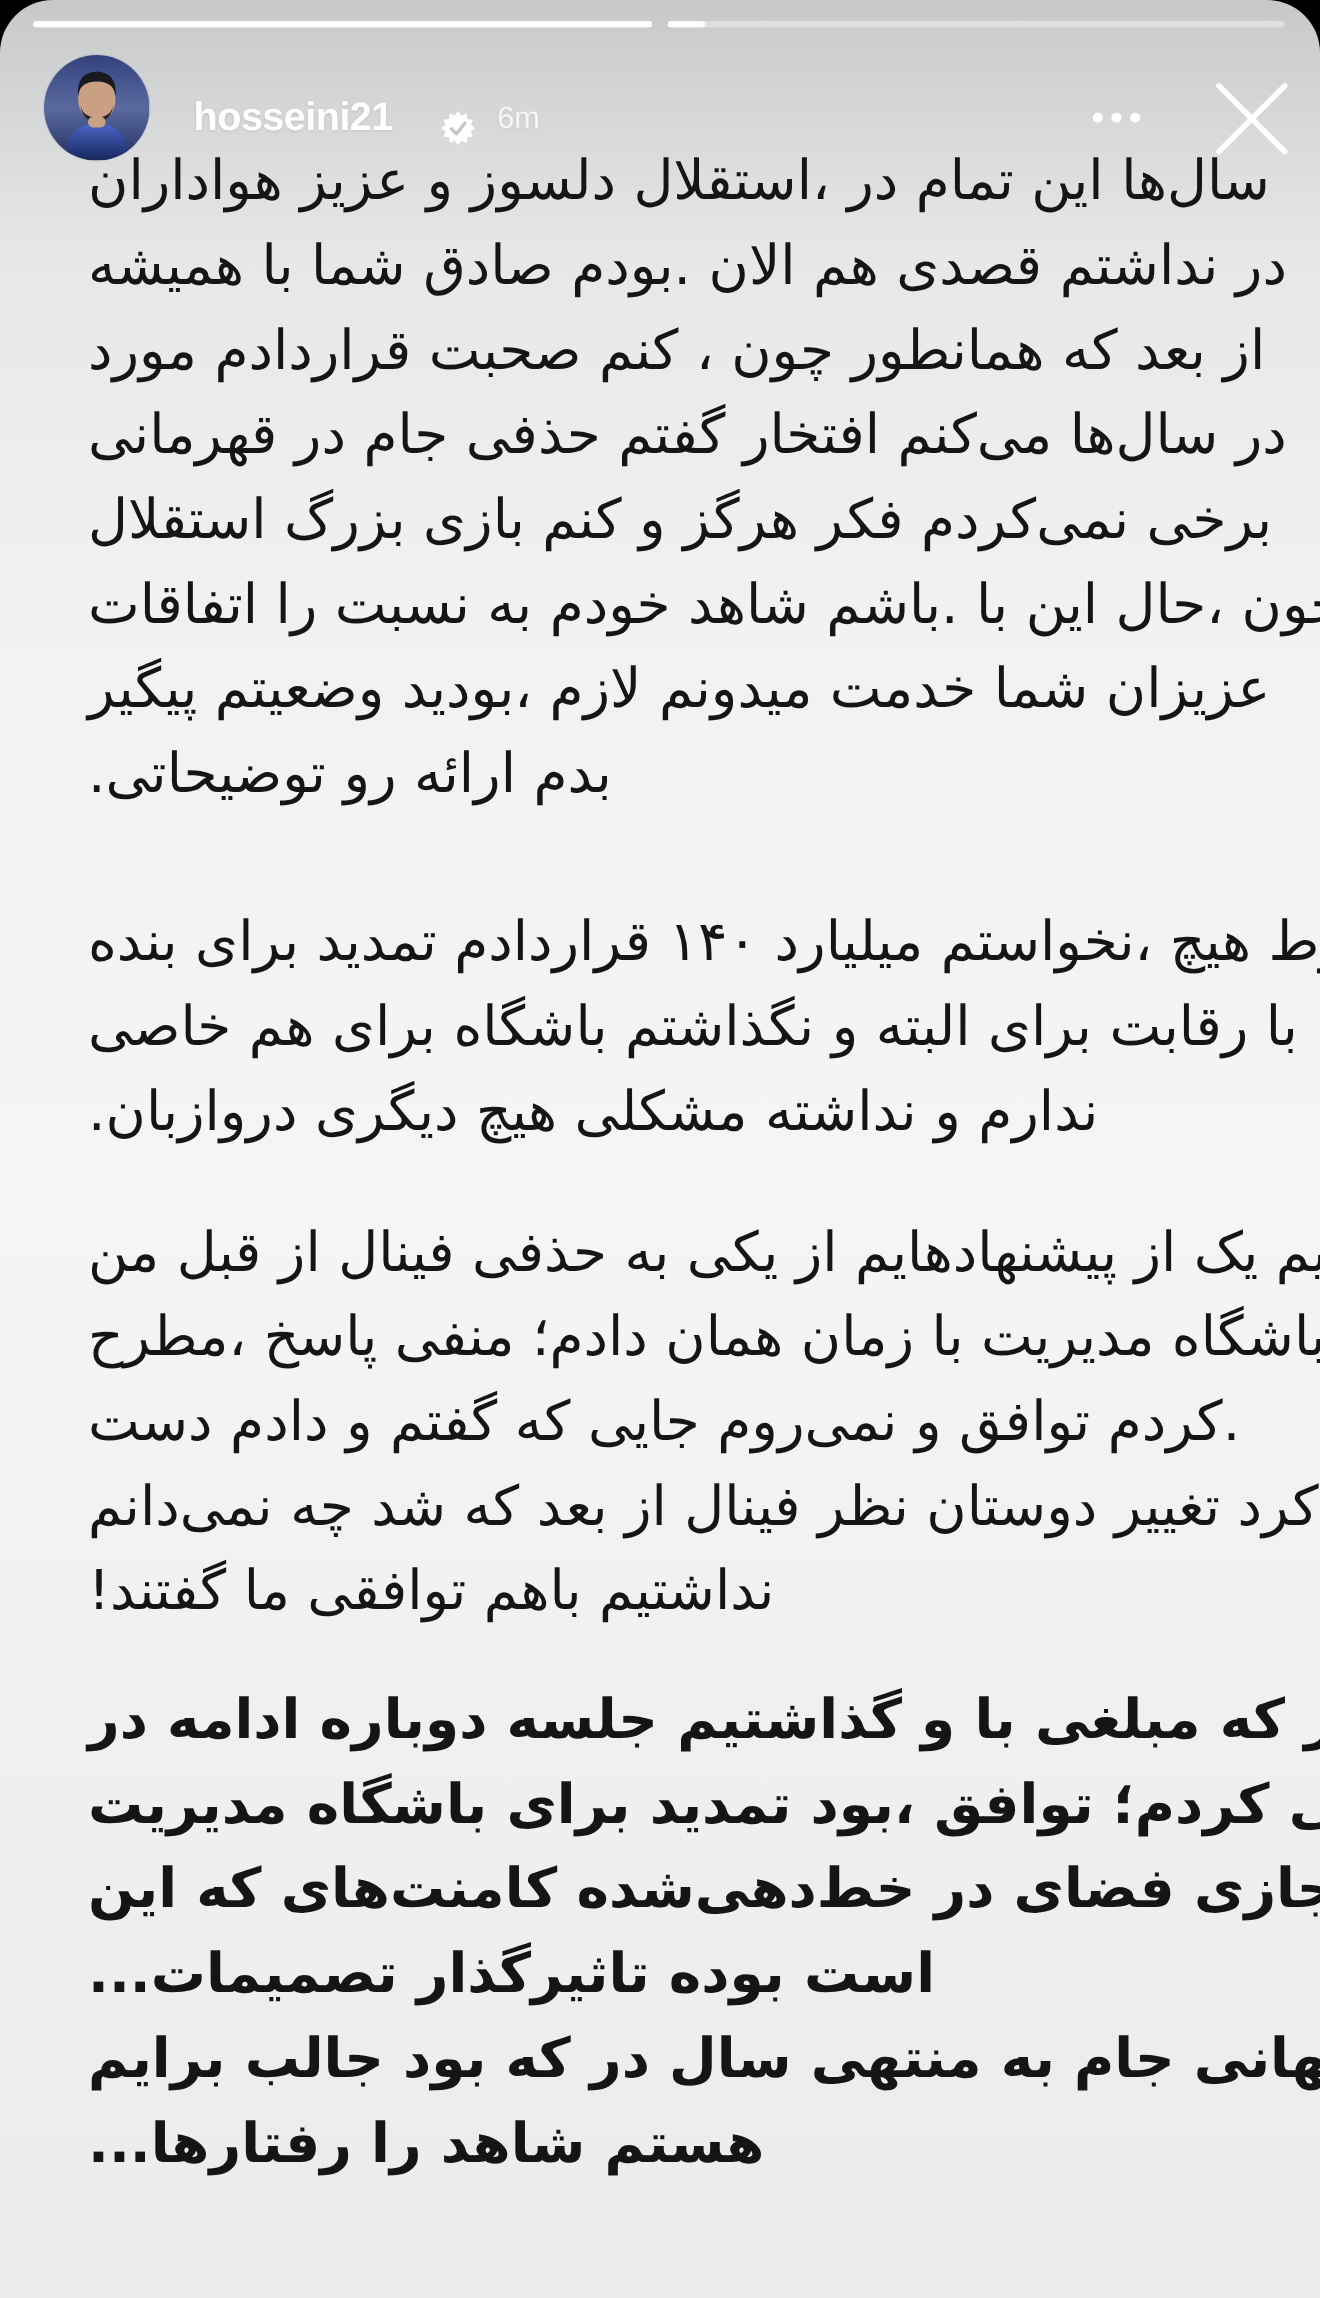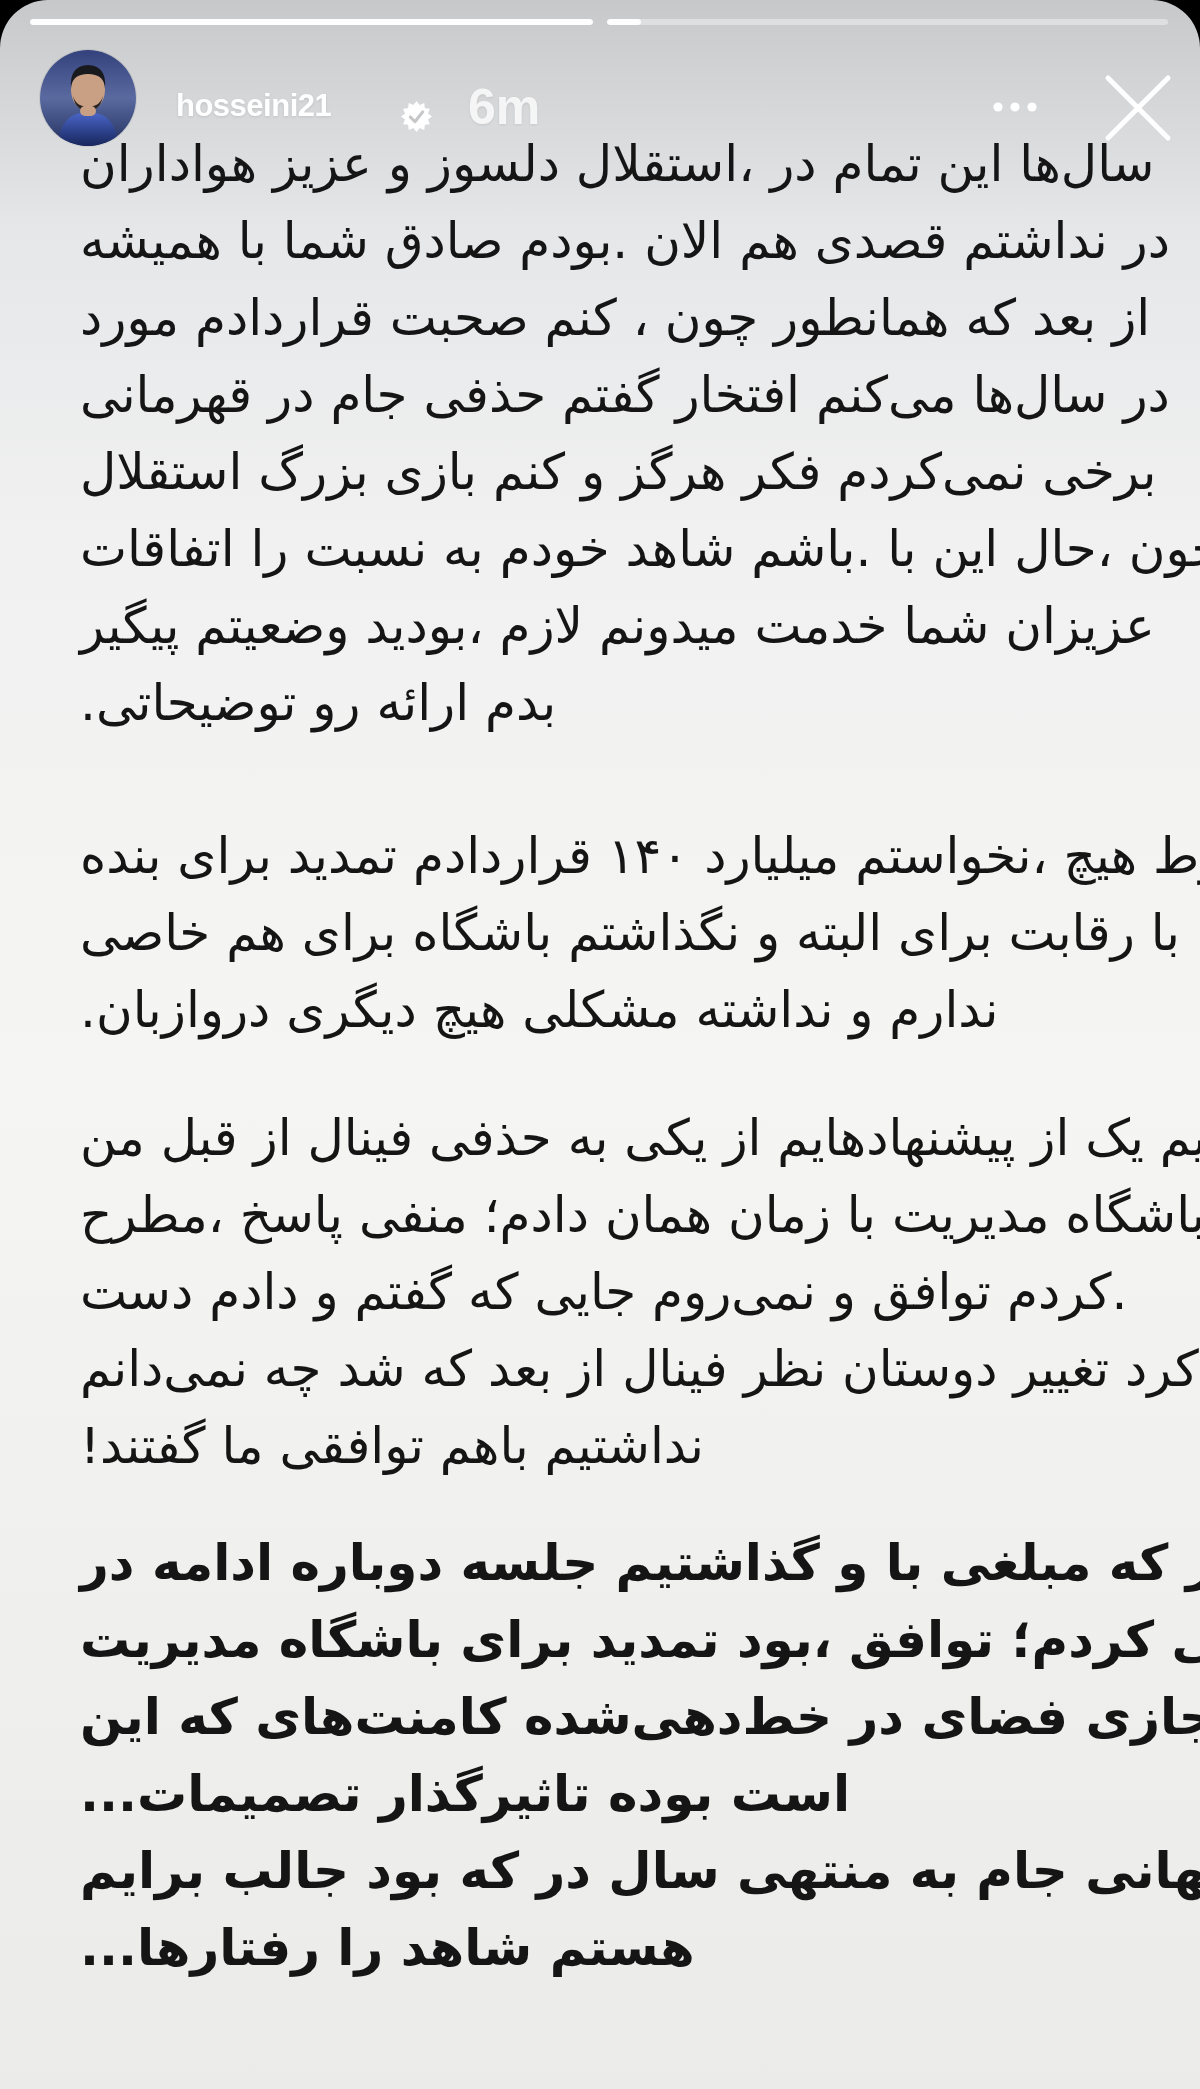--- a/index.html
+++ b/index.html
@@ -11,25 +11,25 @@
   }
   
   .progress{position:absolute;top:19px;left:0;width:1200px;height:6px;}
   .seg{position:absolute;top:0;height:6px;border-radius:3px;background:rgba(255,255,255,0.38);overflow:hidden;}
   .seg1{left:30px;width:563px;}
   .seg2{left:607px;width:561px;}
   .seg-fill{position:absolute;left:0;top:0;height:6px;border-radius:3px;background:rgba(255,255,255,0.96);}
   
   .avatar{position:absolute;left:40px;top:50px;width:96px;height:96px;border-radius:50%;overflow:hidden;box-shadow:0 0 0 1px rgba(0,0,0,0.08);}
   .username{position:absolute;left:176px;top:84px;font-family:"Liberation Sans","DejaVu Sans",sans-serif;
-    font-weight:700;font-size:31px;line-height:44px;color:#ffffff;letter-spacing:-0.5px;
+    font-weight:700;font-size:36px;line-height:44px;color:#ffffff;letter-spacing:-0.5px;
     text-shadow:0 1px 3px rgba(0,0,0,0.10);}
   .badge{position:absolute;left:401px;top:101px;width:31px;height:31px;}
-  .timestamp{position:absolute;left:468px;top:86px;font-family:"Liberation Sans","DejaVu Sans",sans-serif;
-    font-weight:700;font-size:50px;line-height:42px;color:rgba(255,255,255,0.82);
+  .timestamp{position:absolute;left:452px;top:86px;font-family:"Liberation Sans","DejaVu Sans",sans-serif;
+    font-weight:400;font-size:28px;line-height:42px;color:rgba(255,255,255,0.82);
     text-shadow:0 1px 3px rgba(0,0,0,0.08);}
   .more-btn{position:absolute;left:984px;top:90px;width:60px;height:36px;cursor:pointer;}
   .close-btn{position:absolute;left:1096px;top:68px;width:80px;height:80px;cursor:pointer;}
   
   .content{position:absolute;left:80px;top:126px;width:1092px;direction:ltr;text-align:left;}
   .para{font-size:50px;line-height:77px;font-weight:400;color:#151515;white-space:pre;
     font-family:"DejaVu Sans",sans-serif;}
   .para.p2{margin-top:76px;}
   .para.p3{margin-top:51px;}
   .para.p4{margin-top:40px;font-weight:bold;}

